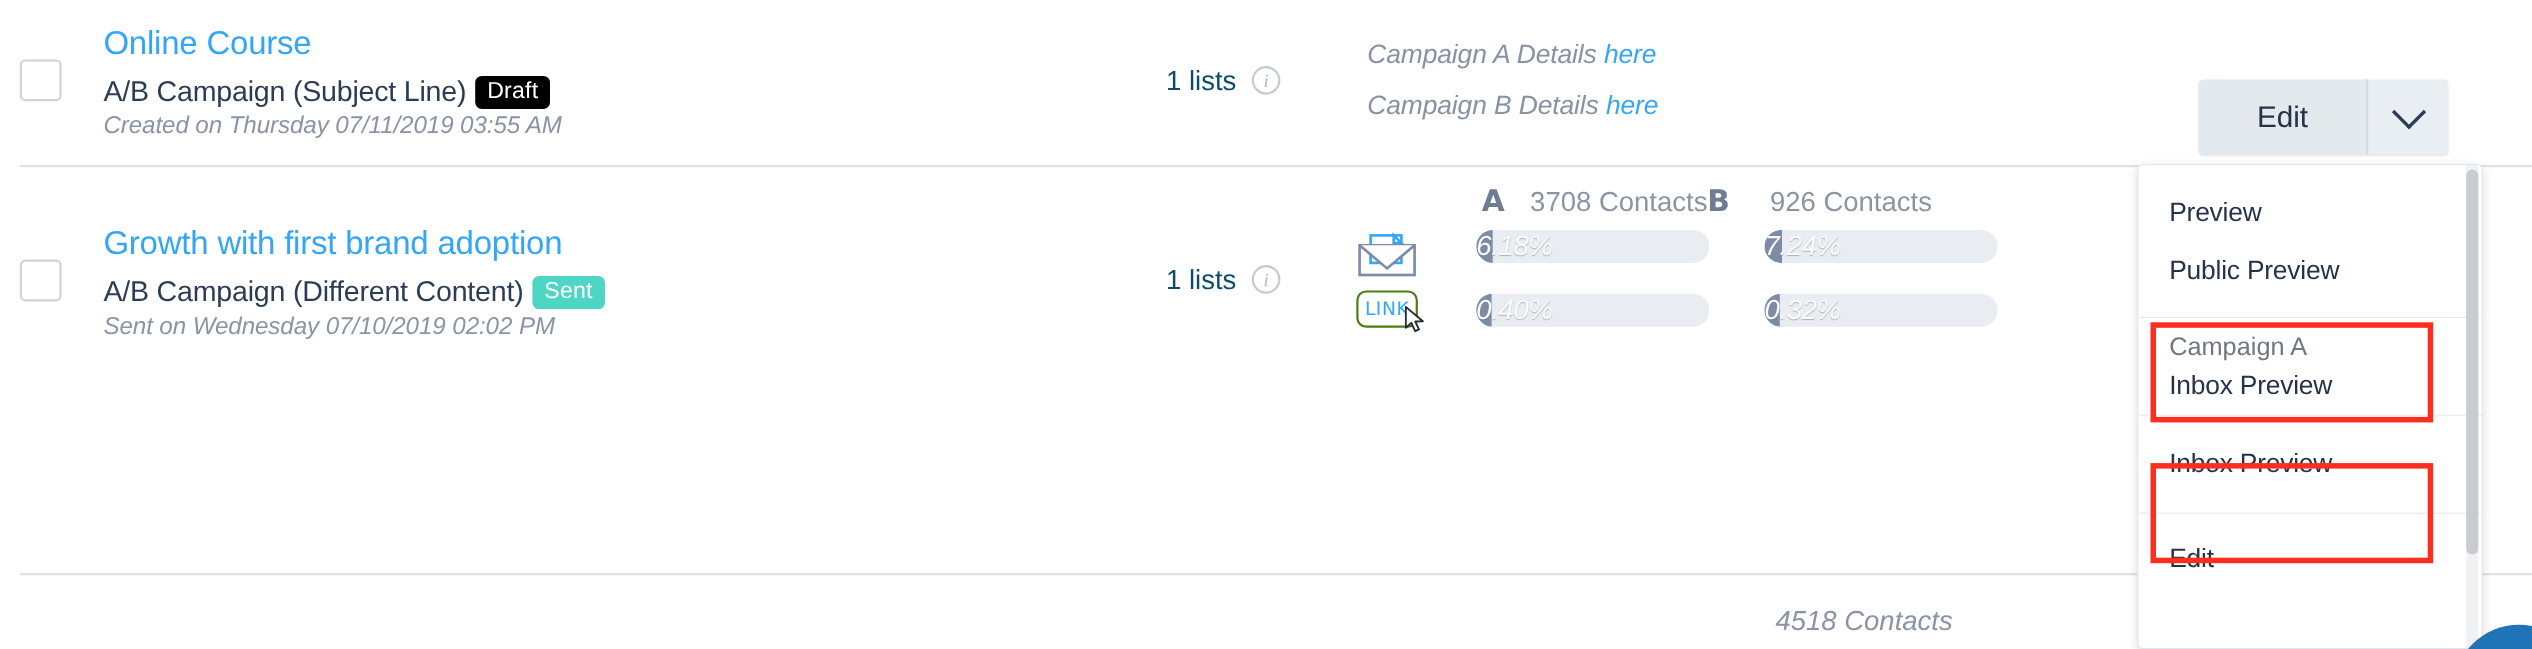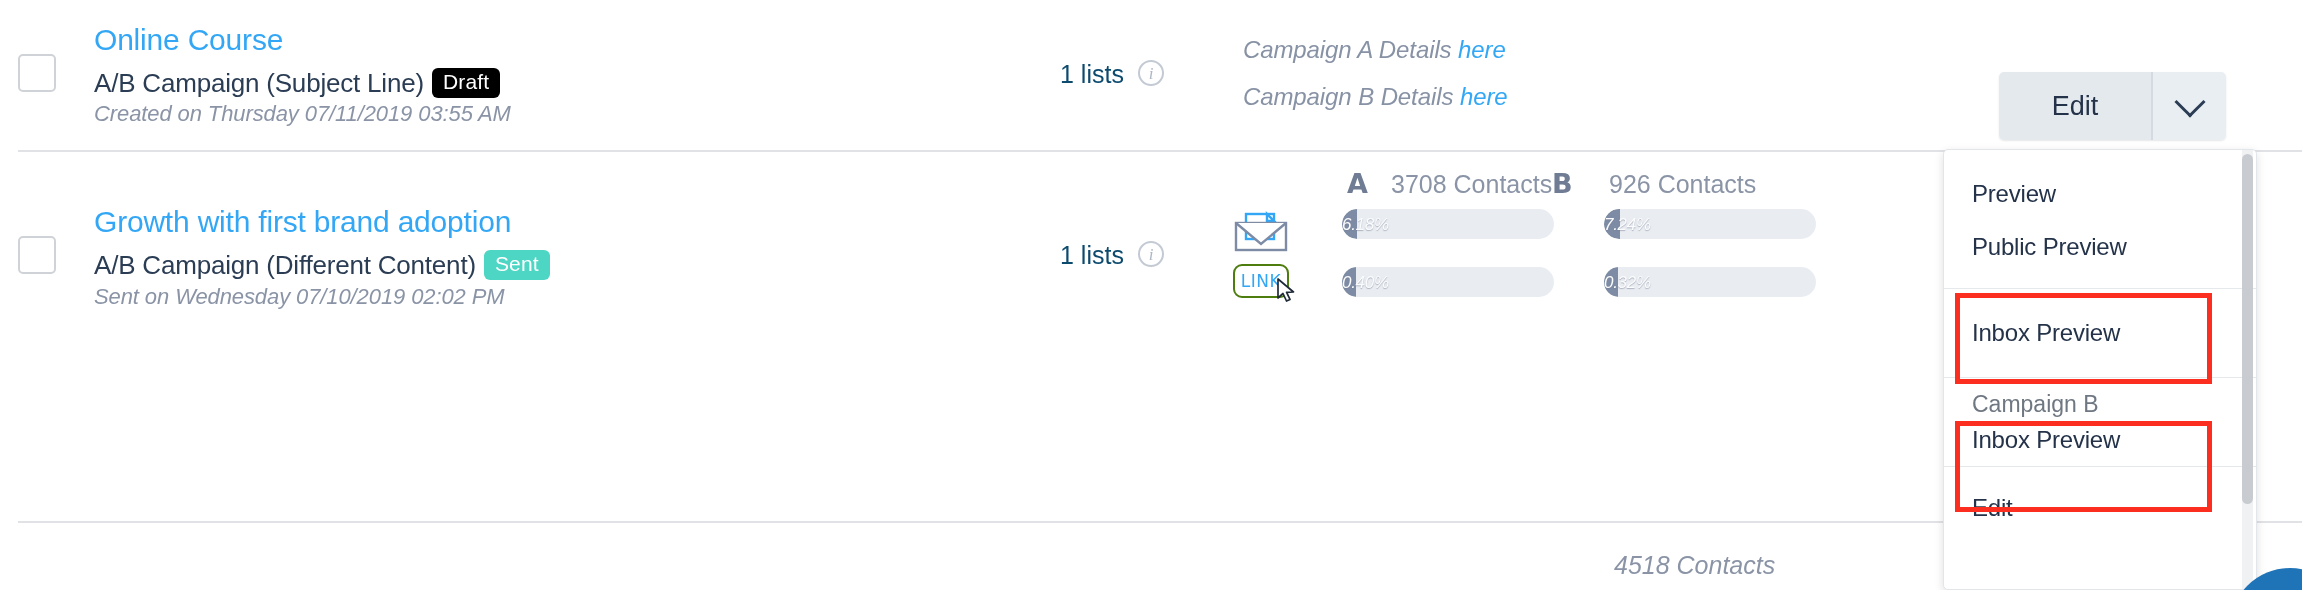--- a/index.html
+++ b/index.html
@@ -88,21 +88,21 @@
   .bar {
     position:absolute; height:30px; width:212px;
     background:#e9ecf1; border-radius:15px; overflow:hidden;
   }
   .bar-fill {
     position:absolute; left:0; top:0; height:30px;
     background:#7d8ba5; border-radius:15px 0 0 15px;
   }
   .bar-label {
     position:absolute; left:17px; top:0; height:30px;
-    line-height:31px; font-size:17px; color:#fbfcfd;
+    line-height:31px; font-size:25px; color:#fbfcfd;
     font-style:italic; letter-spacing:-0.3px;
     text-shadow:0 1px 1px rgba(120,130,150,0.55);
   }
 
   
   .env-icon { position:absolute; width:56px; height:46px; }
   .link-pill {
     position:absolute; width:56px; height:34px;
     border:2px solid #4d7c0f; border-radius:9px;
     color:#33a7f5; font-size:17px; letter-spacing:0.5px;
@@ -279,27 +279,27 @@
     <span class="dd-label">Preview</span>
   </div>
 
   <div class="dd-item" style="height:54px;">
     <span class="dd-label">Public Preview</span>
   </div>
 
   <div class="dd-sep" style="margin-top:14px;"></div>
 
   <div class="dd-item" style="height:88px;">
+    <span class="dd-sublabel">Campaign A</span>
     <span class="dd-label">Inbox Preview</span>
   </div>
 
   <div class="dd-sep"></div>
 
   <div class="dd-item" style="height:88px;">
-    <span class="dd-sublabel">Campaign B</span>
     <span class="dd-label">Inbox Preview</span>
   </div>
 
   <div class="dd-sep"></div>
 
   <div class="dd-item" style="height:60px; padding-top:22px;">
     <span class="dd-label">Edit</span>
   </div>
 
   <div class="dd-scrolltrack" style="right:3px; top:0; height:441px;"></div>

